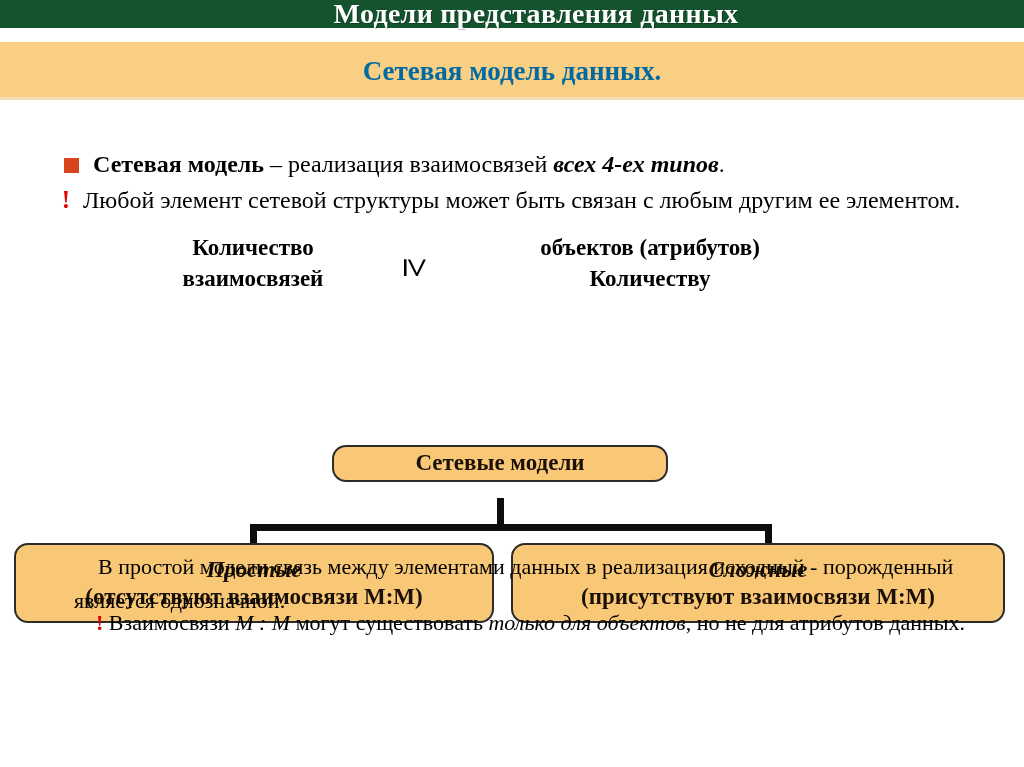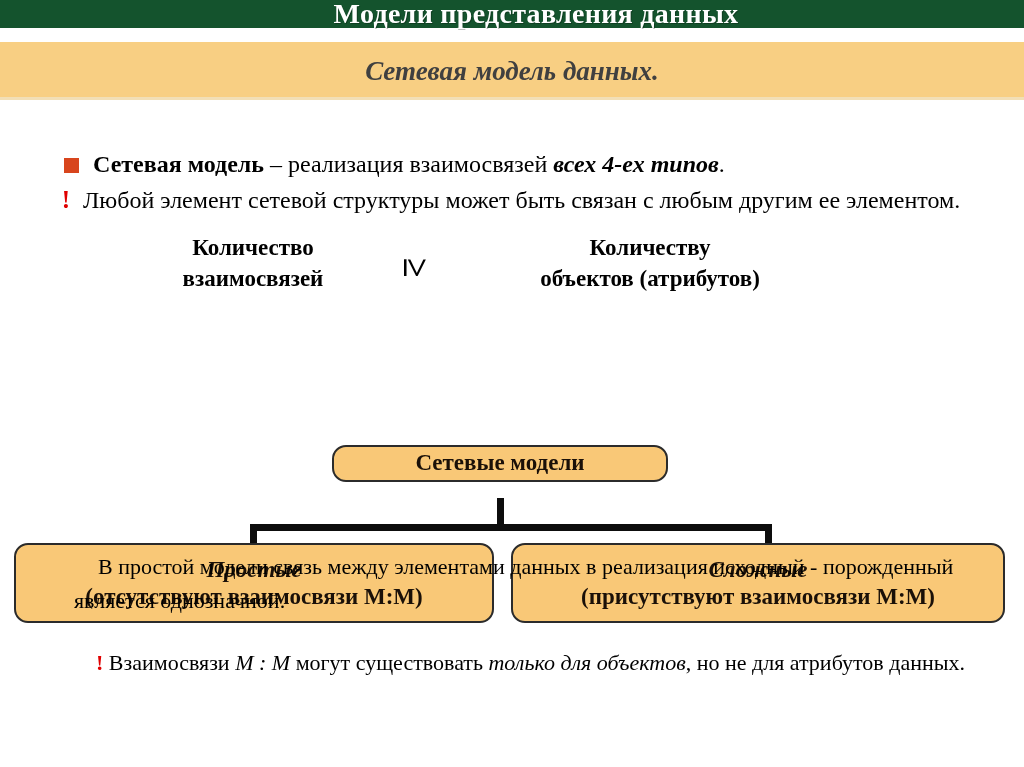--- a/index.html
+++ b/index.html
@@ -51,23 +51,22 @@
   .subtitle-band::after {
     content: "";
     position: absolute;
     left: 0; bottom: 0;
     width: 100%;
     height: 3px;
     background: #f2dfb6;
   }
   .subtitle-text {
     font-weight: bold;
-    font-style: italic;
     font-size: 27px;
-    color: #404040;
+    color: #0369a1;
     line-height: 1;
     white-space: nowrap;
   }
 
   
   .body-area {
     position: absolute;
     left: 0; top: 100px;
     width: 1024px;
     height: 667px;
@@ -212,21 +211,21 @@
   .conn-drop-r{ left: 765px; top: 184px; width: 7px;  height: 21px; }
 
   
   .para {
     position: absolute;
     font-size: 22px;
     line-height: 34px;
     color: #000;
   }
   .para-1 { left: 74px; top: 450px; width: 900px; text-indent: 24px; }
-  .para-2 { left: 74px; top: 546px; width: 910px; }
+  .para-2 { left: 74px; top: 506px; width: 910px; }
   .para-2 .excl {
     color: #e00000;
     font-weight: bold;
     margin-left: 22px;
   }
 </style>
 </head>
 <body>
 
 <div class="slide-header">
@@ -251,22 +250,22 @@
 
   <div class="compare">
     <div class="compare-left">
       <div>Количество</div>
       <div>взаимосвязей</div>
     </div>
     <div class="compare-op">
       <span class="glyph">≥</span>
     </div>
     <div class="compare-right">
+      <div>объектов (атрибутов)</div>
       <div>Количеству</div>
-      <div>объектов (атрибутов)</div>
     </div>
   </div>
 
   <div class="diagram">
 
     <div class="node node-root">
       <div class="node-title">Сетевые модели</div>
     </div>
 
     <div class="conn conn-stem"></div>

